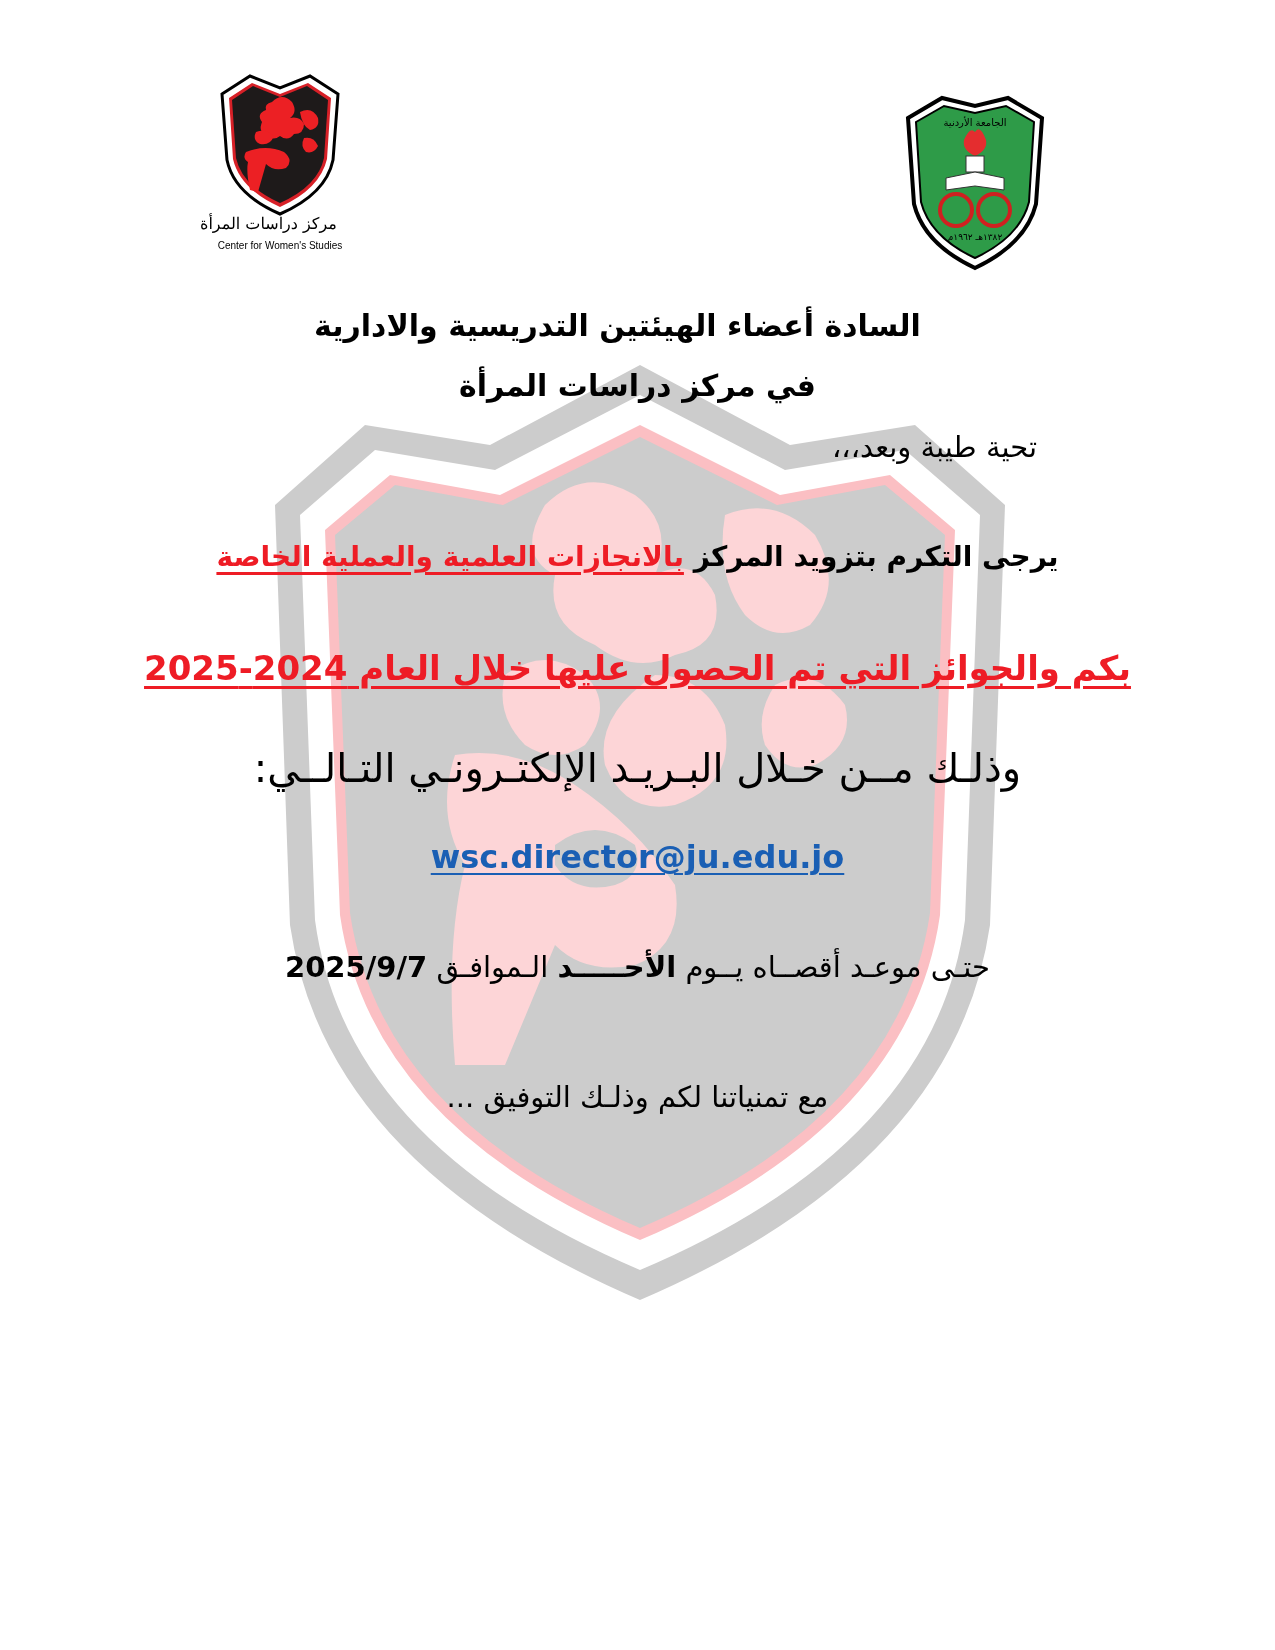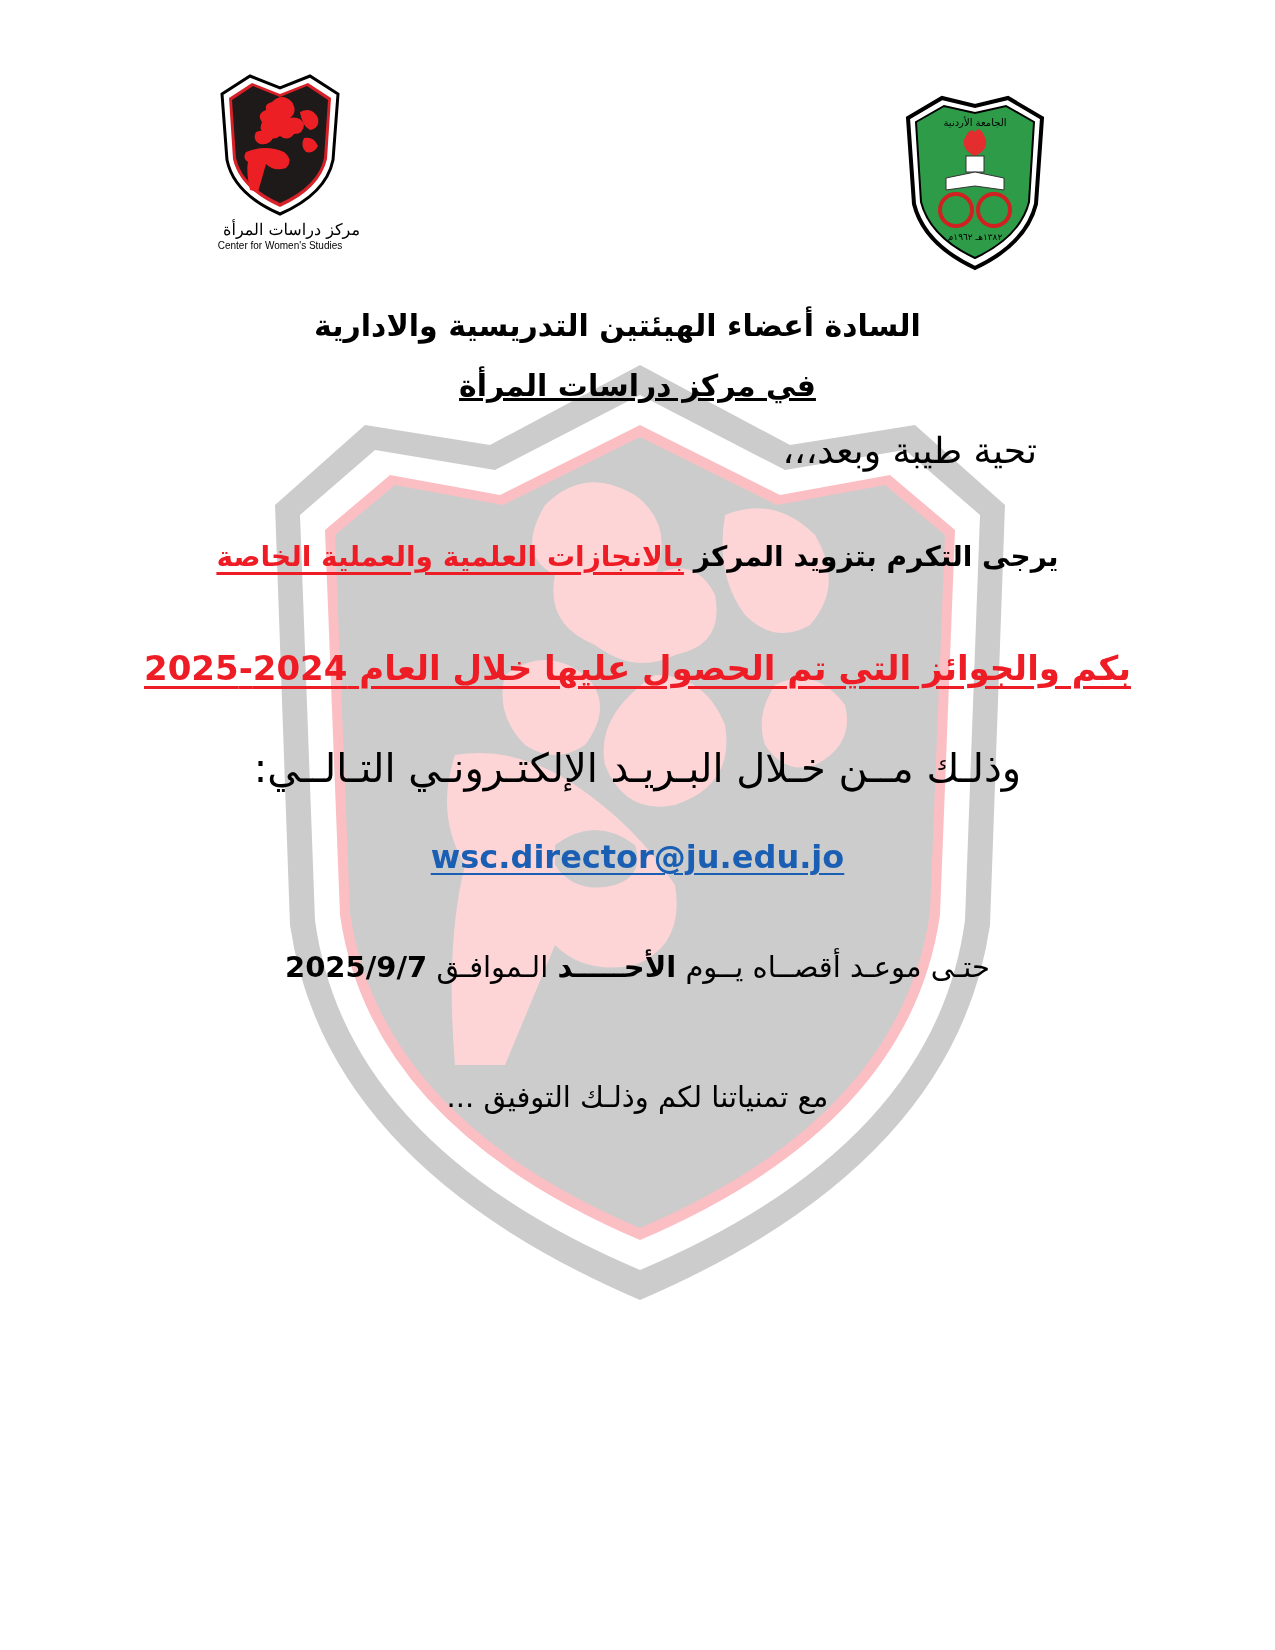--- a/index.html
+++ b/index.html
@@ -1,21 +1,21 @@
 <!DOCTYPE html>
 <html><head>
   <meta charset="utf-8">
   <style>
     html, body { margin: 0; padding: 0; background: #ffffff; }
     body { width: 1275px; height: 1650px; position: relative; overflow: hidden;
            font-family: "DejaVu Sans", "Liberation Sans", sans-serif; color: #000; }
     .watermark { position: absolute; left: 255px; top: 345px; width: 770px; height: 960px; z-index: 0; }
     .logo-left { position: absolute; left: 200px; top: 72px; width: 160px; height: 195px; z-index: 1; }
     .logo-right { position: absolute; left: 900px; top: 92px; width: 150px; height: 180px; z-index: 1; }
-    .logo-caption-ar { position: absolute; left: 0; top: 148px; width: 160px; text-align: right;
+    .logo-caption-ar { position: absolute; left: 0; top: 142px; width: 160px; text-align: left;
                        font-family: "DejaVu Serif", serif; font-size: 16px; direction: rtl; }
     .logo-caption-en { position: absolute; left: 0; top: 168px; width: 160px; text-align: center;
                        font-family: "Liberation Sans", sans-serif; font-size: 10px; }
     .line { position: absolute; left: 0; width: 1275px; direction: rtl; z-index: 2; white-space: nowrap; }
     .center { text-align: center; }
     .bold { font-weight: bold; }
     .red-u { color: #ee1c25; text-decoration: underline; text-decoration-thickness: 3px; text-underline-offset: 6px; }
     .link { color: #1a5fb4; text-decoration: underline; text-decoration-thickness: 2px; text-underline-offset: 5px;
             font-family: "DejaVu Sans", sans-serif; font-weight: bold; direction: ltr; }
   </style>
@@ -63,22 +63,22 @@
     <rect x="66" y="64" width="18" height="16" fill="#ffffff" stroke="#333" stroke-width="1"></rect>
     <path d="M46 86 L75 80 L104 86 L104 98 L75 94 L46 98 Z" fill="#ffffff" stroke="#333" stroke-width="1"></path>
     <circle cx="56" cy="118" r="16" fill="#2e9b48" stroke="#d02020" stroke-width="4"></circle>
     <circle cx="94" cy="118" r="16" fill="#2e9b48" stroke="#d02020" stroke-width="4"></circle>
     <text x="75" y="148" font-size="9" text-anchor="middle" fill="#000" font-family="DejaVu Sans, sans-serif">١٣٨٢هـ ١٩٦٢م</text>
     <text x="75" y="34" font-size="10" text-anchor="middle" fill="#000" font-family="DejaVu Sans, sans-serif">الجامعة الأردنية</text>
   </svg>
 </div>
 
 <div class="line center bold" style="top:308px; font-size:30px; left:-20px;">السادة أعضاء الهيئتين التدريسية والادارية</div>
-<div class="line center bold" style="top:368px; font-size:30px;text-decoration:underline;">في مركز دراسات المرأة</div>
-<div class="line" style="top:430px; font-size:36px; right:238px; left:auto; width:auto; text-align:right; font-family:'DejaVu Serif', serif;">تحية طيبة وبعد،،،</div>
+<div class="line center bold" style="top:368px; font-size:30px;">في مركز دراسات المرأة</div>
+<div class="line" style="top:430px; font-size:29px; right:238px; left:auto; width:auto; text-align:right; font-family:'DejaVu Serif', serif;">تحية طيبة وبعد،،،</div>
 
 <div class="line center bold" style="top:540px; font-size:28px;">
   <span>يرجى التكرم  بتزويد المركز </span><span class="red-u">بالانجازات العلمية والعملية الخاصة</span>
 </div>
 <div class="line center bold" style="top:648px; font-size:34px;">
   <span class="red-u">بكم والجوائز التي تم الحصول عليها خلال العام 2024-2025</span>
 </div>
 
 <div class="line center" style="top:745px; font-size:40px;">وذلـك مــن خـلال البـريـد الإلكتـرونـي التـالــي:</div>
 

